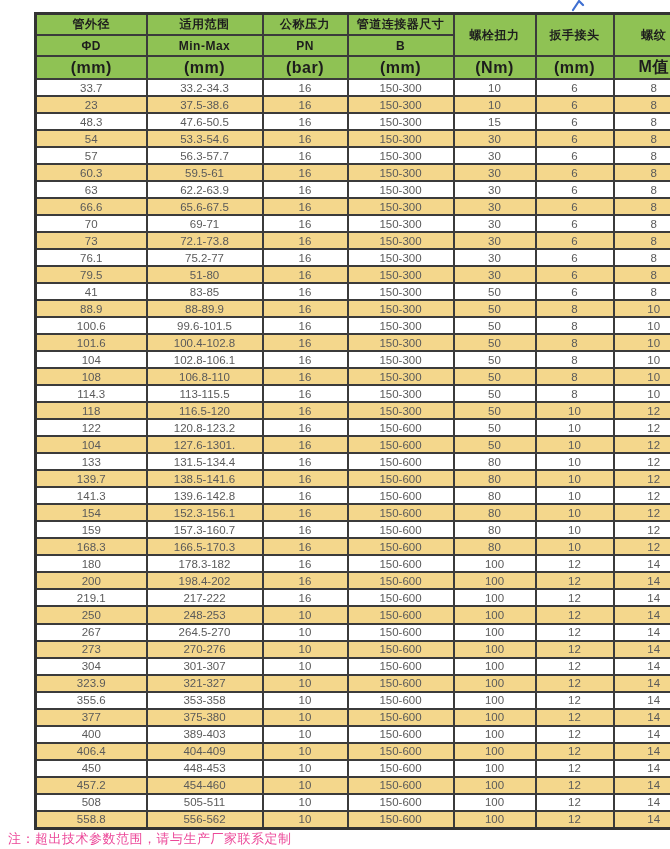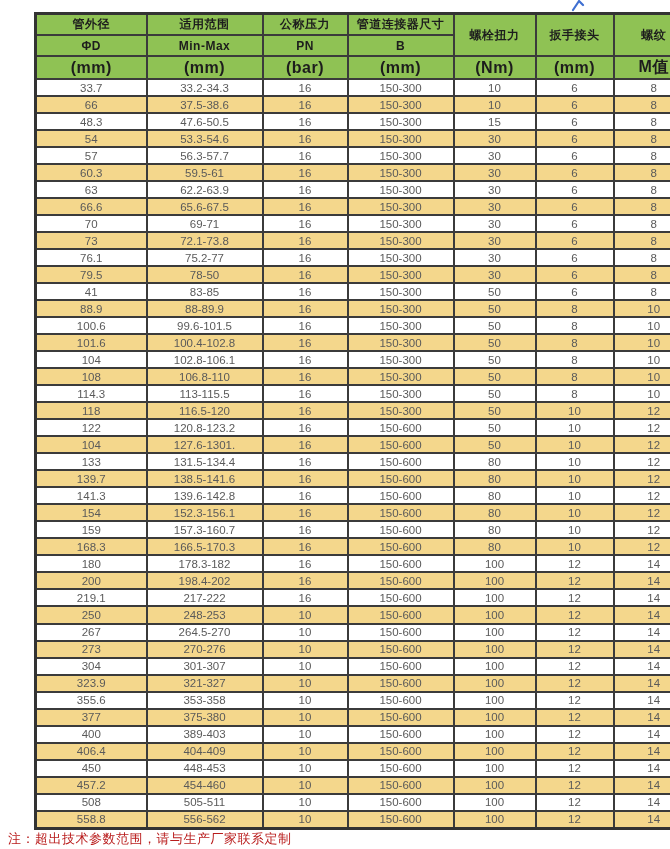--- a/index.html
+++ b/index.html
@@ -38,21 +38,21 @@
     font-size: 11.5px;
     color: #5a5a5a;
     font-weight: 400;
     background: #ffffff;
   }
   .spec tbody tr.alt td { background: #f4d78c; }
   .note {
     position: absolute;
     left: 8px; top: 830px;
     font-size: 13px;
-    color: #b91c1c;
+    color: #ec4899;
     font-family: "DejaVu Serif", "Liberation Serif", serif;
     letter-spacing: 0.5px;
   }
   .pen-mark {
     position: absolute;
     left: 570px; top: 0px;
     width: 16px; height: 12px;
   }
 </style>
 </head>
@@ -103,21 +103,21 @@
         <tr>
     <td>33.7</td>
     <td>33.2-34.3</td>
     <td>16</td>
     <td>150-300</td>
     <td>10</td>
     <td>6</td>
     <td>8</td>
   </tr>
         <tr class="alt">
-    <td>66</td>
+    <td>23</td>
     <td>37.5-38.6</td>
     <td>16</td>
     <td>150-300</td>
     <td>10</td>
     <td>6</td>
     <td>8</td>
   </tr>
         <tr>
     <td>48.3</td>
     <td>47.6-50.5</td>
@@ -194,21 +194,21 @@
     <td>76.1</td>
     <td>75.2-77</td>
     <td>16</td>
     <td>150-300</td>
     <td>30</td>
     <td>6</td>
     <td>8</td>
   </tr>
         <tr class="alt">
     <td>79.5</td>
-    <td>78-50</td>
+    <td>51-80</td>
     <td>16</td>
     <td>150-300</td>
     <td>30</td>
     <td>6</td>
     <td>8</td>
   </tr>
         <tr>
     <td>41</td>
     <td>83-85</td>
     <td>16</td>

